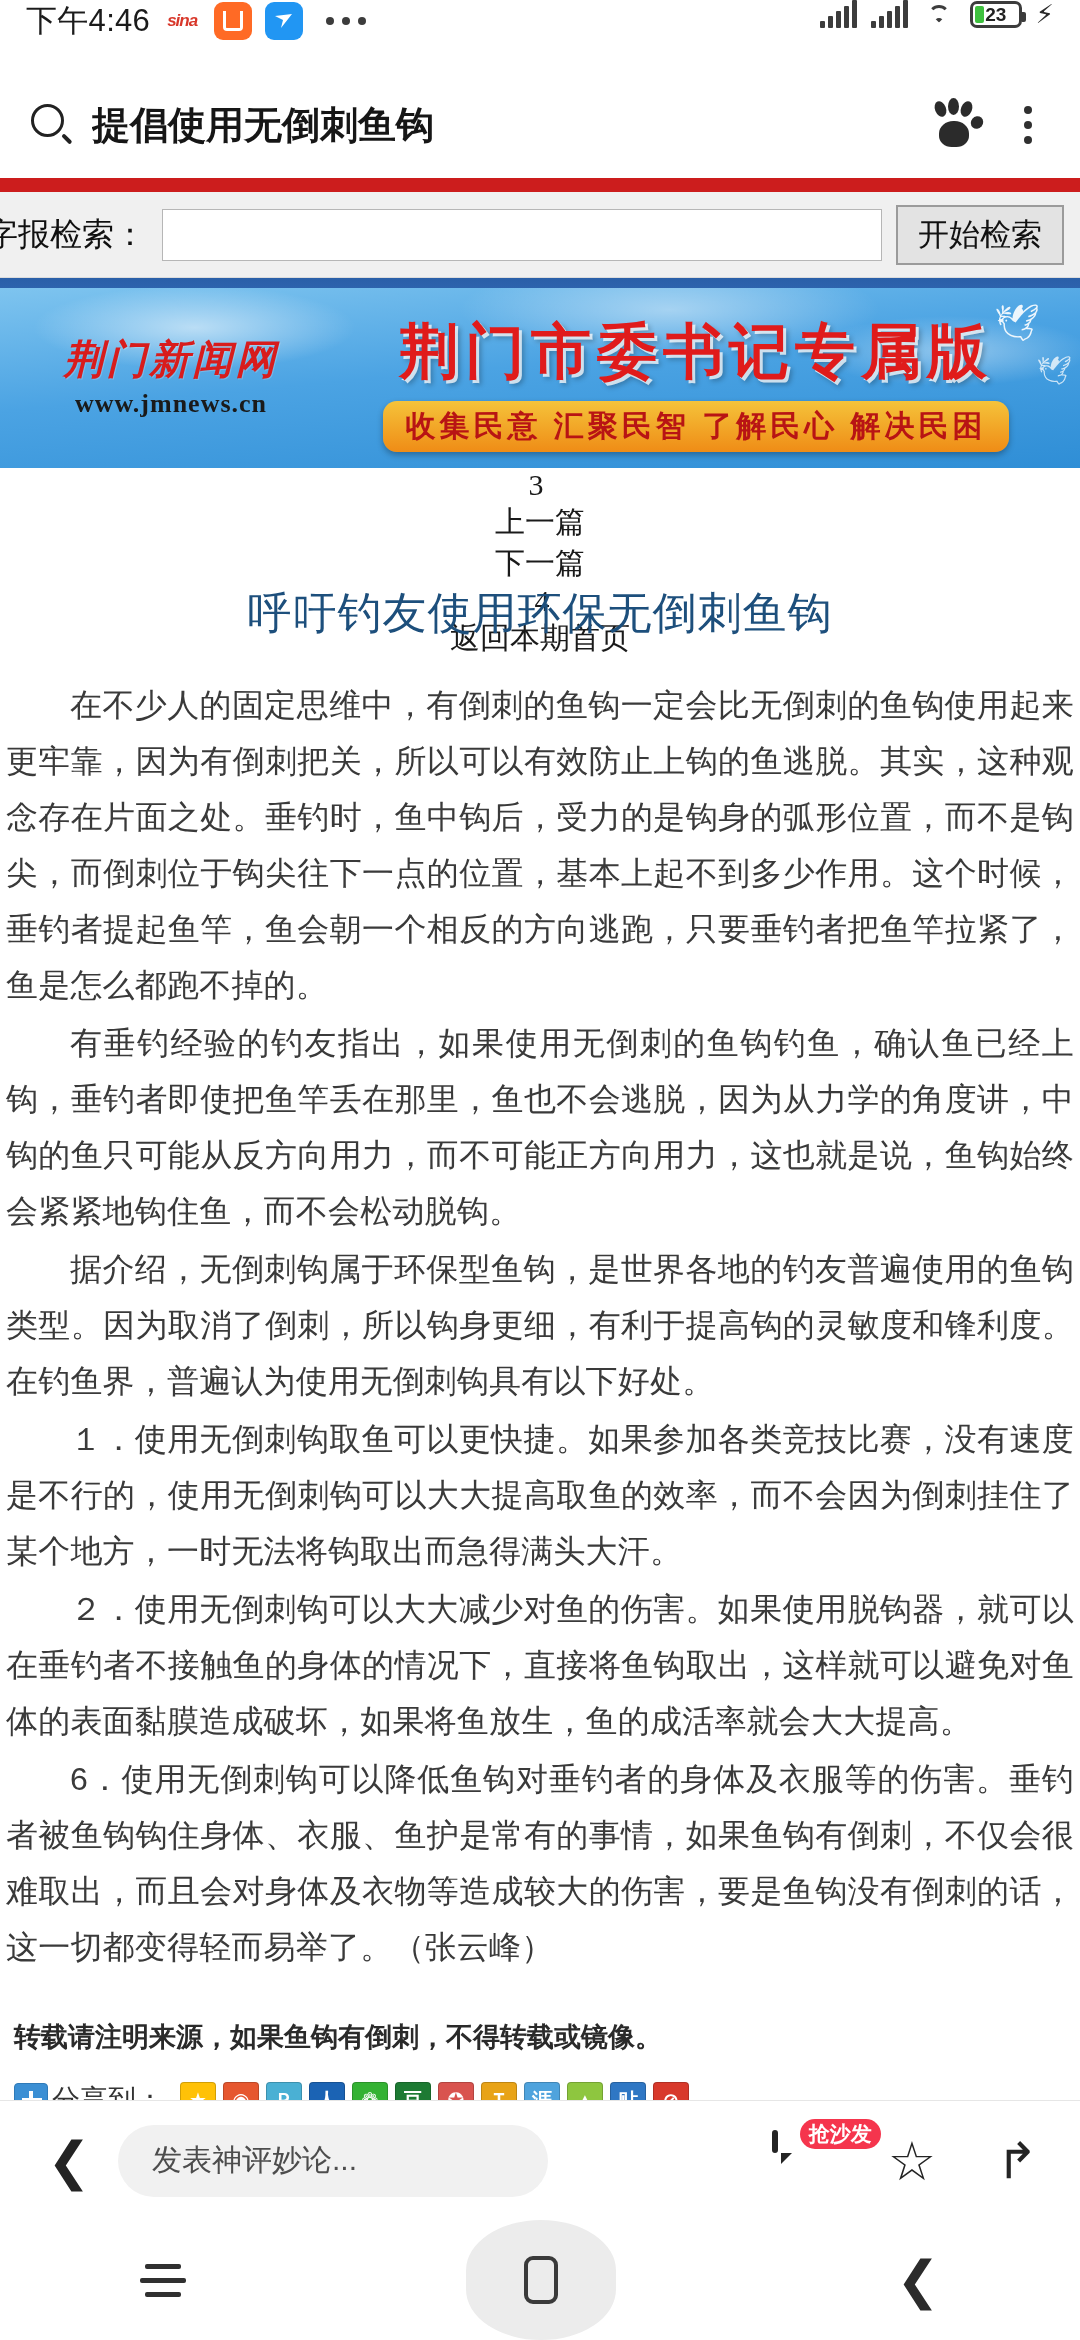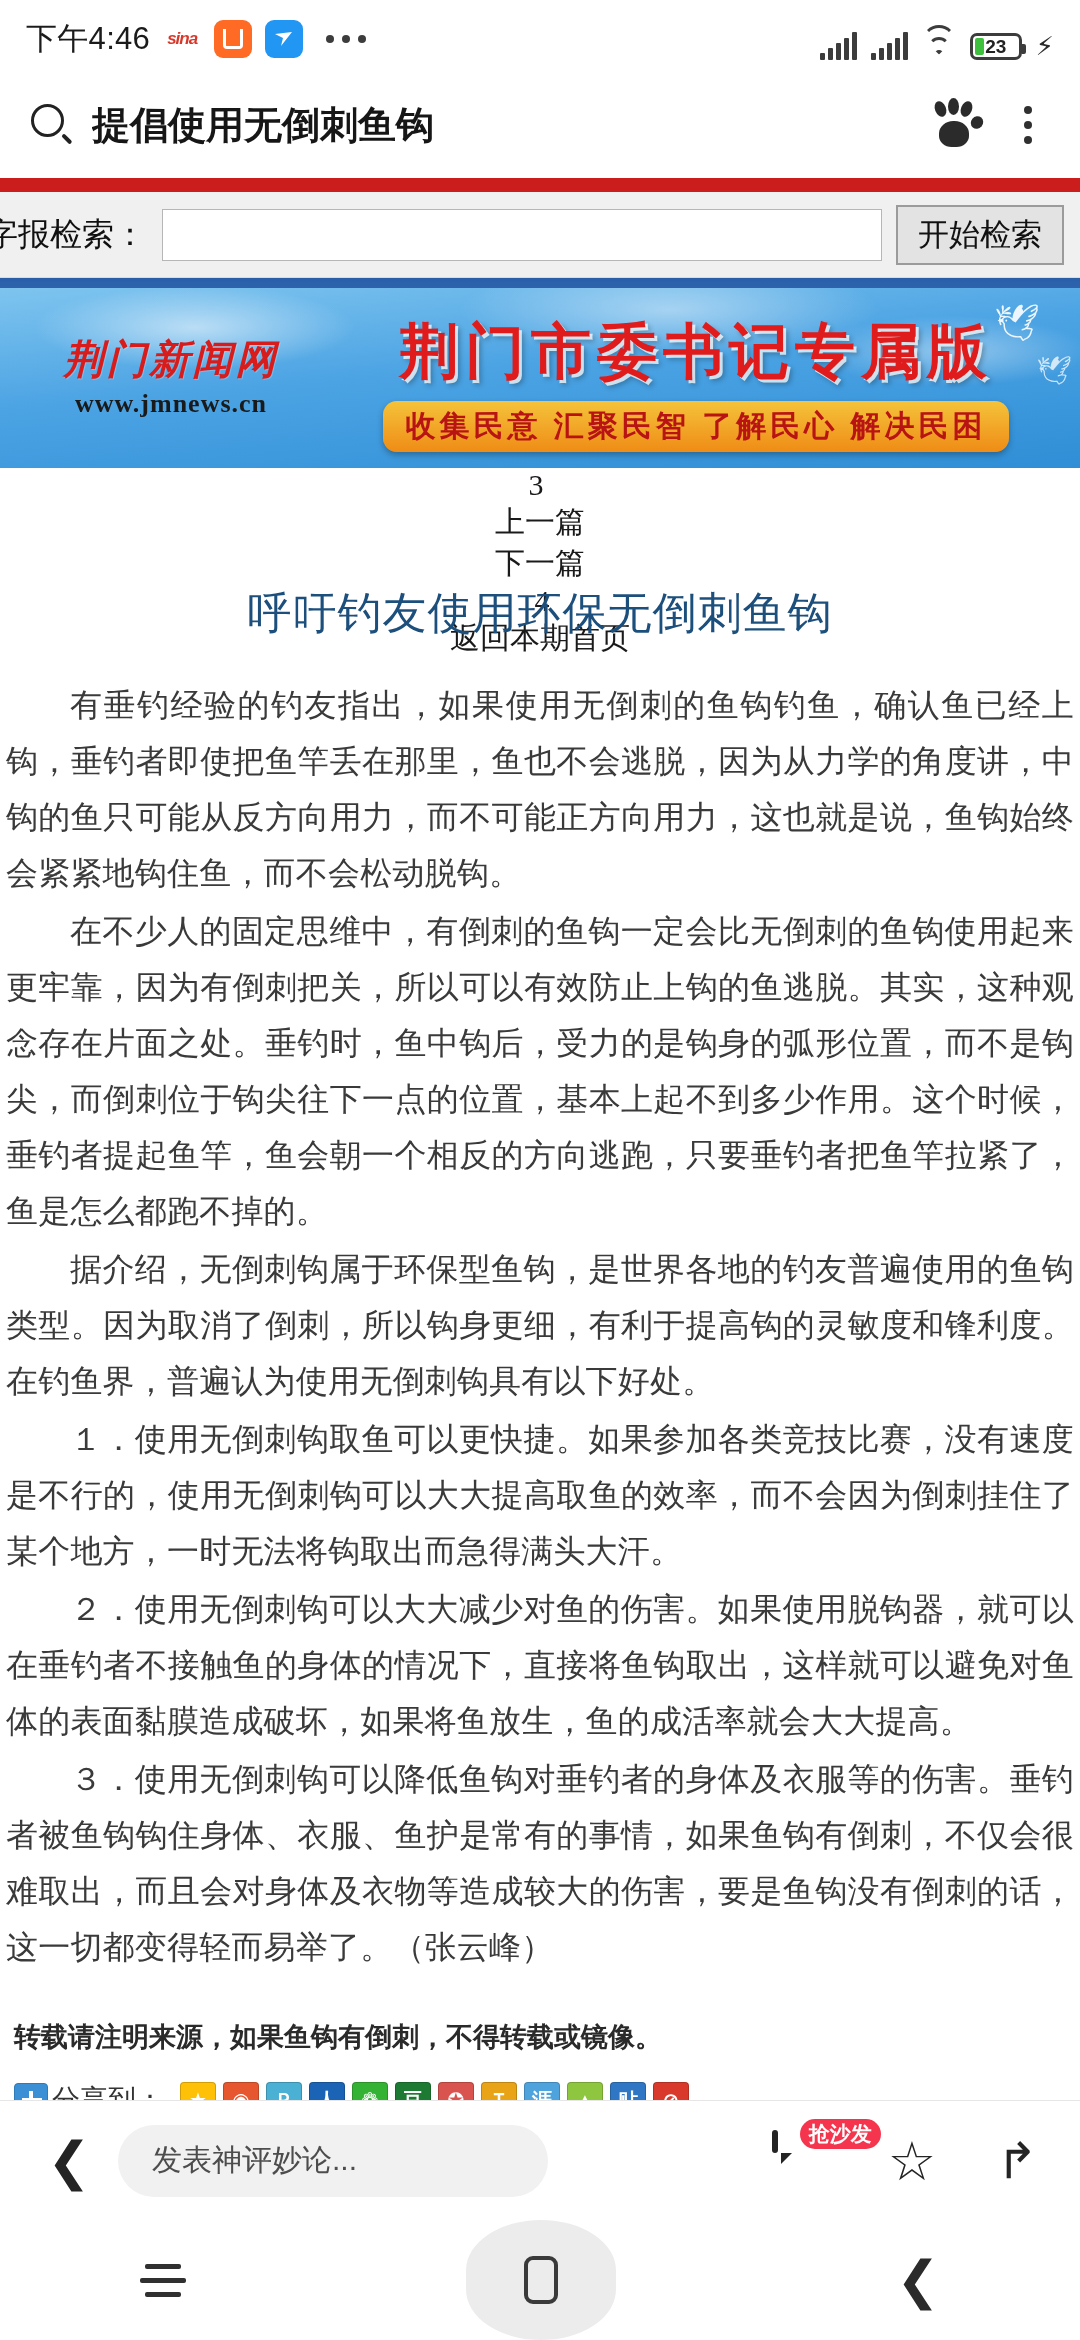--- a/index.html
+++ b/index.html
@@ -6,22 +6,22 @@
   html,body { width:1080px; height:2340px; }
   body {
     font-family:"Liberation Sans","DejaVu Sans",sans-serif;
     background:#ffffff;
     overflow:hidden;
   }
   .screen { position:relative; width:1080px; height:2340px; background:#fff; }
 
   
   .statusbar{
-    height:72px; display:flex; align-items:flex-end;
-    padding:12px 26px; background:#fff;
+    height:72px; display:flex; align-items:flex-start;
+    padding:0 26px; background:#fff;
   }
   .sb-left{ display:flex; align-items:center; gap:13px; flex:1; }
   .sb-time{ font-size:31px; color:#1b1b1b; font-weight:500; letter-spacing:.3px;}
   .sb-app{ width:38px; height:38px; border-radius:9px; display:flex;
            align-items:center; justify-content:center; font-size:14px;
            color:#fff; font-weight:bold; overflow:hidden; }
   .sina{ background:#fff; color:#d8372a; font-style:italic; font-size:17px;
          border-radius:0; font-weight:900; letter-spacing:-1px;}
   .mi{ background:#ff6a25; }
   .mi-g{ width:20px;height:20px;border:3px solid #fff;border-top:none;border-radius:0 0 4px 4px;}
@@ -272,26 +272,26 @@
     <span class="gap"></span>
     <a href="#">下一篇</a>
     <span class="arrow" style="margin-left:4px">4</span>
     <span class="gap"></span>
       <span class="gap"></span>
     <a href="#">返回本期首页</a>
   </div>
 
   <div class="article">
     <div class="headline">呼吁钓友使用环保无倒刺鱼钩</div>
+    <p>在不少人的固定思维中，有倒刺的鱼钩一定会比无倒刺的鱼钩使用起来更牢靠，因为有倒刺把关，所以可以有效防止上钩的鱼逃脱。其实，这种观念存在片面之处。垂钓时，鱼中钩后，受力的是钩身的弧形位置，而不是钩尖，而倒刺位于钩尖往下一点的位置，基本上起不到多少作用。这个时候，垂钓者提起鱼竿，鱼会朝一个相反的方向逃跑，只要垂钓者把鱼竿拉紧了，鱼是怎么都跑不掉的。</p>
     <p>有垂钓经验的钓友指出，如果使用无倒刺的鱼钩钓鱼，确认鱼已经上钩，垂钓者即使把鱼竿丢在那里，鱼也不会逃脱，因为从力学的角度讲，中钩的鱼只可能从反方向用力，而不可能正方向用力，这也就是说，鱼钩始终会紧紧地钩住鱼，而不会松动脱钩。</p>
-    <p>在不少人的固定思维中，有倒刺的鱼钩一定会比无倒刺的鱼钩使用起来更牢靠，因为有倒刺把关，所以可以有效防止上钩的鱼逃脱。其实，这种观念存在片面之处。垂钓时，鱼中钩后，受力的是钩身的弧形位置，而不是钩尖，而倒刺位于钩尖往下一点的位置，基本上起不到多少作用。这个时候，垂钓者提起鱼竿，鱼会朝一个相反的方向逃跑，只要垂钓者把鱼竿拉紧了，鱼是怎么都跑不掉的。</p>
     <p>据介绍，无倒刺钩属于环保型鱼钩，是世界各地的钓友普遍使用的鱼钩类型。因为取消了倒刺，所以钩身更细，有利于提高钩的灵敏度和锋利度。在钓鱼界，普遍认为使用无倒刺钩具有以下好处。</p>
     <p>１．使用无倒刺钩取鱼可以更快捷。如果参加各类竞技比赛，没有速度是不行的，使用无倒刺钩可以大大提高取鱼的效率，而不会因为倒刺挂住了某个地方，一时无法将钩取出而急得满头大汗。</p>
     <p>２．使用无倒刺钩可以大大减少对鱼的伤害。如果使用脱钩器，就可以在垂钓者不接触鱼的身体的情况下，直接将鱼钩取出，这样就可以避免对鱼体的表面黏膜造成破坏，如果将鱼放生，鱼的成活率就会大大提高。</p>
-    <p>３．使用无倒刺钩可以降低鱼钩对垂钓者的身体及衣服等的伤害。垂钓者被鱼钩钩住身体、衣服、鱼护是常有的事情，如果鱼钩有倒刺，不仅会很难取出，而且会对身体及衣物等造成较大的伤害，要是鱼钩没有倒刺的话，这一切都变得轻而易举了。（张云峰）</p>
+    <p>6．使用无倒刺钩可以降低鱼钩对垂钓者的身体及衣服等的伤害。垂钓者被鱼钩钩住身体、衣服、鱼护是常有的事情，如果鱼钩有倒刺，不仅会很难取出，而且会对身体及衣物等造成较大的伤害，要是鱼钩没有倒刺的话，这一切都变得轻而易举了。（张云峰）</p>
 
     <div class="copyright">转载请注明来源，如果鱼钩有倒刺，不得转载或镜像。</div>
 
     <div class="sharebar">
       <span class="plus"></span>
       <span class="share-label">分享到：</span>
       <span class="sicons">
         <span class="sic" style="background: rgb(255, 193, 7);">★</span>
         <span class="sic" style="background: rgb(230, 87, 47);">◉</span>
         <span class="sic" style="background: rgb(74, 176, 212);">Ｐ</span>

